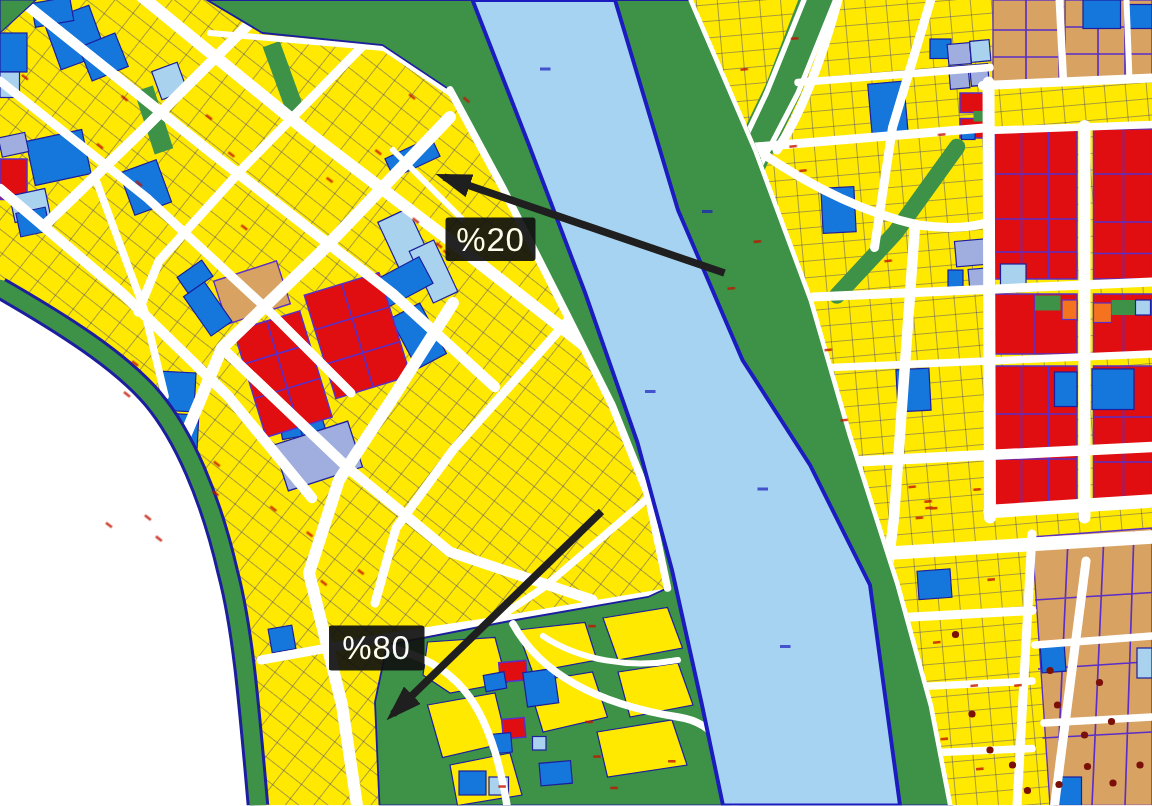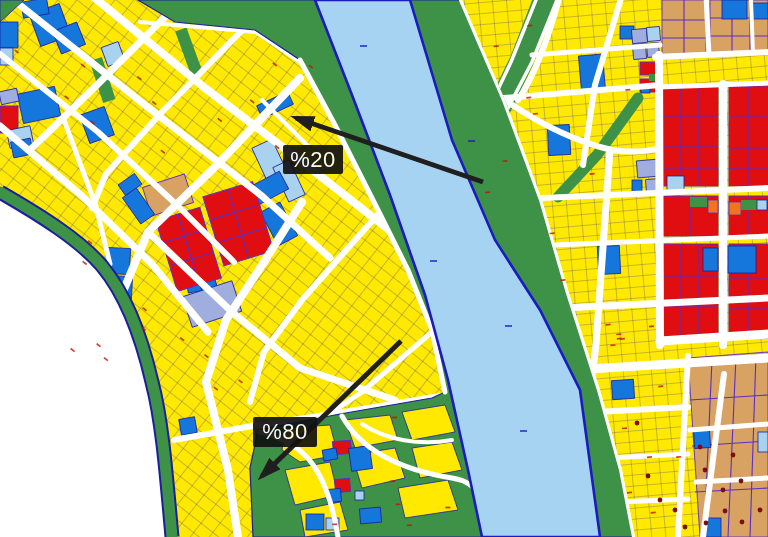--- a/index.html
+++ b/index.html
@@ -322,15 +322,15 @@
         <rect x="332.25955865811557" y="523.4902801737189" width="5" height="1.7" fill="var(--label_marker_red)" transform="rotate(0 332.25955865811557 523.4902801737189)"></rect>
         <rect x="395.4950843541883" y="503.5409185080789" width="5" height="1.7" fill="var(--label_marker_red)" transform="rotate(0 395.4950843541883 503.5409185080789)"></rect>
       </g>
 
   <g>
     <line x1="483" y1="182" x2="296" y2="118" stroke="var(--arrow_black)" stroke-width="5" marker-end="url(#ah)"></line>
     <line x1="401" y1="341" x2="262" y2="476" stroke="var(--arrow_black)" stroke-width="5" marker-end="url(#ah)"></line>
   </g>
 </svg>
 
-<div class="overlay-label" style="left:283px;top:145px;width:60px;height:29px;">%20</div>
-<div class="overlay-label" style="left:219px;top:417px;width:64px;height:30px;margin-left:34px;">%80</div>
+<div class="overlay-label" style="left:297px;top:145px;width:60px;height:29px;">%20</div>
+<div class="overlay-label" style="left:219px;top:417px;width:64px;height:30px;">%80</div>
 </div>
 
 </body></html>

